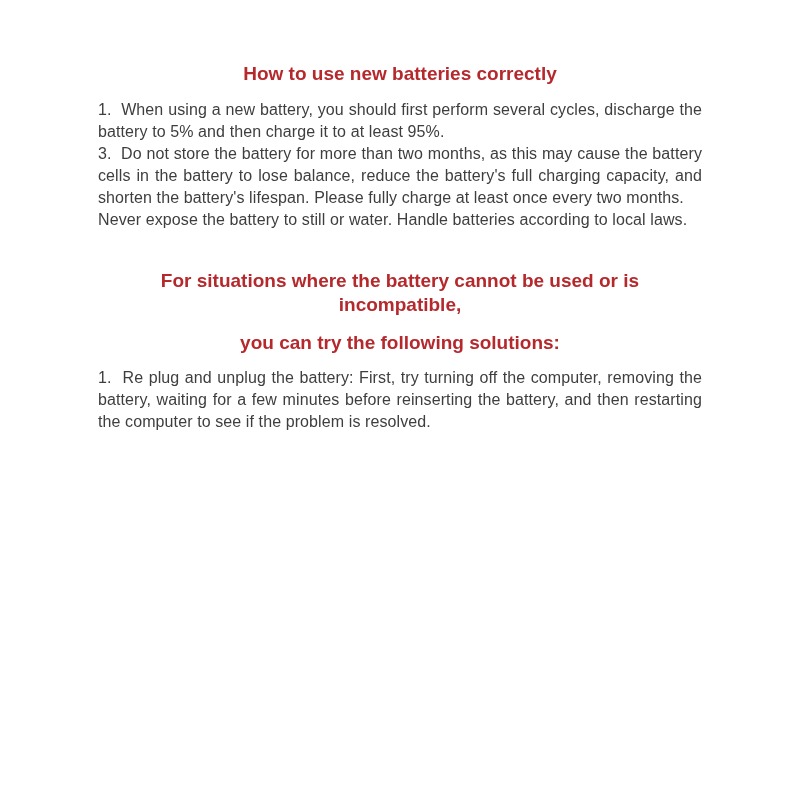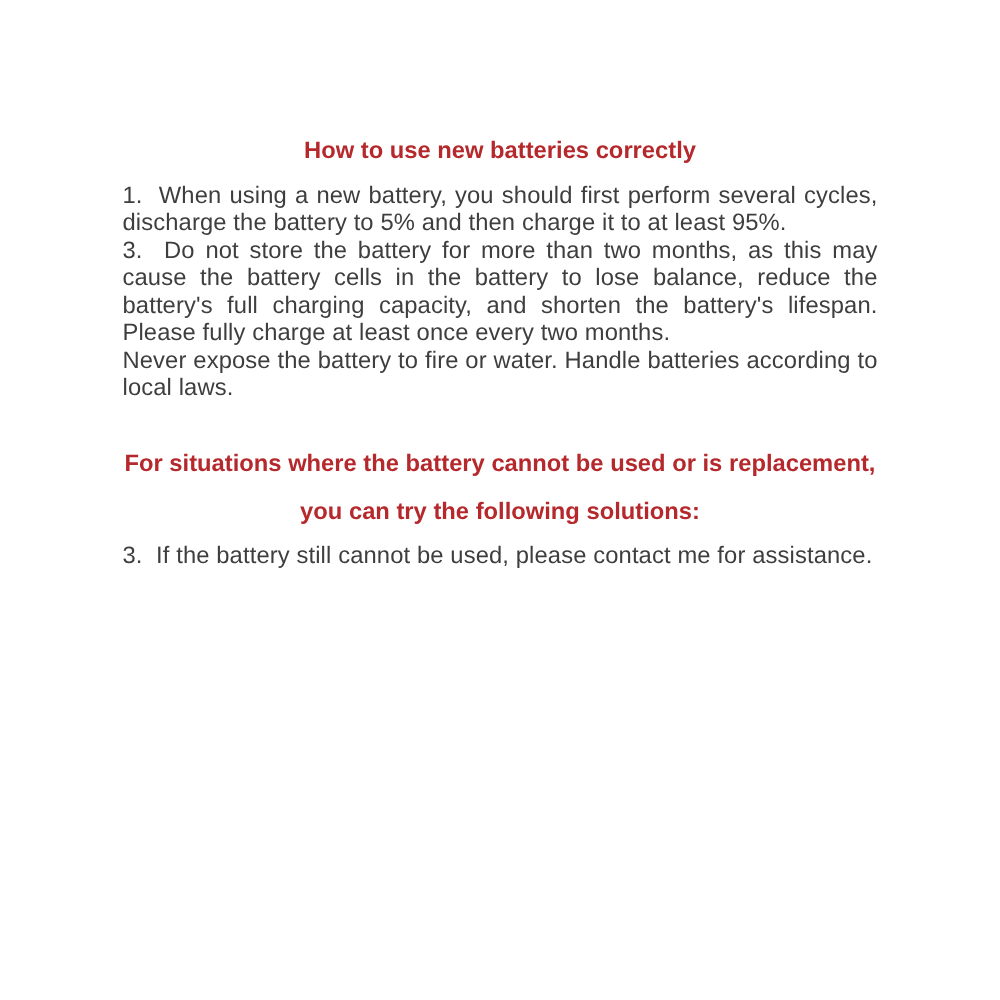--- a/index.html
+++ b/index.html
@@ -10,21 +10,21 @@
   body {
     width: 800px;
     height: 800px;
     font-family: "Liberation Sans", "DejaVu Sans", sans-serif;
     color: var(--body-color, #3e3e3e);
     overflow: hidden;
   }
   .page {
     width: 604px;
     margin: 0 auto;
-    padding-top: 109px;
+    padding-top: 62px;
     box-sizing: content-box;
   }
   .heading {
     color: var(--heading-color, #b5292d);
     font-weight: bold;
     font-size: 19px;
     line-height: 24px;
     text-align: center;
     margin: 0;
   }
@@ -33,40 +33,40 @@
   }
   .heading-mid {
     margin-top: 38px;
   }
   .heading-sub {
     margin-top: 14px;
     margin-bottom: 12px;
   }
   .body-block p {
     margin: 0;
-    font-size: 19px;
+    font-size: 16px;
     line-height: 22px;
     text-align: justify;
     letter-spacing: 0.1px;
   }
 </style>
 </head>
 <body>
 
 <div class="page">
 
   <h1 class="heading heading-top">How to use new batteries correctly</h1>
 
   <div class="body-block">
     <p>1.&nbsp; When using a new battery, you should first perform several cycles, discharge the battery to 5% and then charge it to at least 95%.</p>
     <p>3.&nbsp; Do not store the battery for more than two months, as this may cause the battery cells in the battery to lose balance, reduce the battery's full charging capacity, and shorten the battery's lifespan. Please fully charge at least once every two months.</p>
-    <p>Never expose the battery to fire or water. Handle batteries according to local laws.</p>
+    <p>Never expose the battery to still or water. Handle batteries according to local laws.</p>
   </div>
 
-  <h2 class="heading heading-mid">For situations where the battery cannot be used or is replacement,</h2>
+  <h2 class="heading heading-mid">For situations where the battery cannot be used or is incompatible,</h2>
 
   <h2 class="heading heading-sub">you can try the following solutions:</h2>
 
   <div class="body-block">
-    <p>3.&nbsp; If the battery still cannot be used, please contact me for assistance.</p>
+    <p>1.&nbsp; Re plug and unplug the battery: First, try turning off the computer, removing the battery, waiting for a few minutes before reinserting the battery, and then restarting the computer to see if the problem is resolved.</p>
   </div>
 
 </div>
 
 </body></html>

